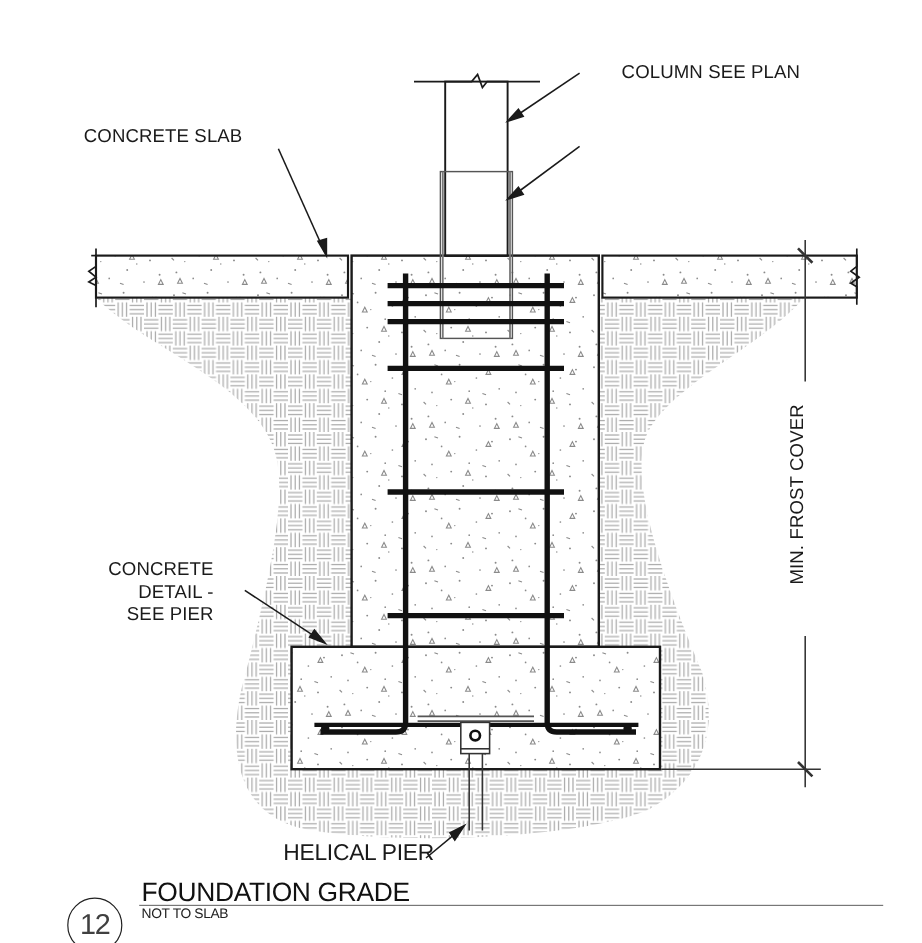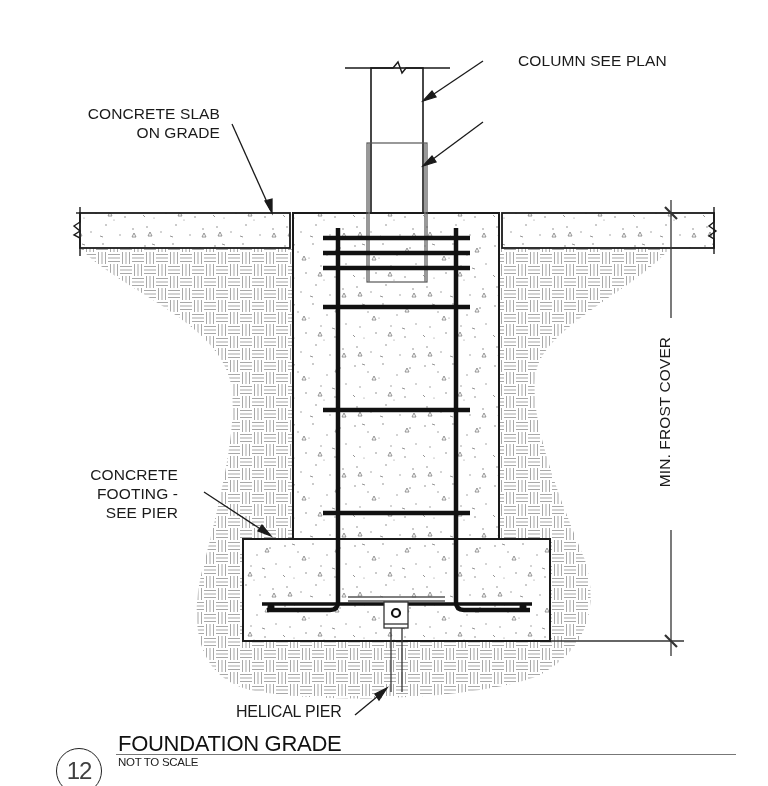--- a/index.html
+++ b/index.html
@@ -4,23 +4,23 @@
   <style>
     html, body { margin: 0; padding: 0; background: #ffffff; }
     body { width: 768px; height: 786px; position: relative; overflow: hidden;
            font-family: "Liberation Sans", sans-serif; color: #1a1a1a; }
     svg#drawing { position: absolute; left: 0; top: 0; }
     .lbl { position: absolute; font-family: "Liberation Sans", sans-serif; font-size: 15.5px;
            line-height: 19px; color: #1a1a1a; letter-spacing: 0.1px; white-space: nowrap; }
     .lbl.right { text-align: right; }
     .lbl.center { text-align: center; }
     #lbl-column { left: 494px; top: 51px; margin-left: 24px; }
-    #lbl-slab { left: 60px; top: 104px; width: 160px; }
+    #lbl-slab { left: 42px; top: 104px; width: 160px; }
     #lbl-footing { left: 64px; top: 465px; width: 114px; }
-    #lbl-pier { left: 236px; top: 702px; font-size: 16px; letter-spacing: -0.2px; }
+    #lbl-pier { left: 236px; top: 702px; font-size: 19px; letter-spacing: -0.2px; }
     #lbl-frost { left: 673px; top: 412px; transform-origin: 0 0; transform: translate(-18px, 0) rotate(-90deg) translate(-85px, 0);
                  width: 170px; }
     .detail-num { position: absolute; left: 56px; top: 748px; width: 46px; height: 46px;
                   border: 1.5px solid #222; border-radius: 50%; box-sizing: border-box;
                   display: flex; align-items: center; justify-content: center;
                   font-size: 24px; letter-spacing: -1px; color: #404040; }
     .detail-title { position: absolute; left: 118px; top: 731px; font-size: 22px; letter-spacing: -0.3px; color: #111; }
     .detail-scale { position: absolute; left: 118px; top: 756px; font-size: 11.5px; letter-spacing: -0.3px; color: #222; }
     .title-rule { position: absolute; left: 116px; top: 754px; width: 620px; height: 0; border-top: 1.5px solid #777; }
   </style>
@@ -182,31 +182,30 @@
 
     <line x1="355" y1="715" x2="384" y2="691"></line>
     <path d="M387 688 L379 700 L375 694 Z"></path>
   </g>
 </svg>
 
 <div class="lbl" id="lbl-column">COLUMN SEE PLAN</div>
 
 <div class="lbl right" id="lbl-slab">
   <div>CONCRETE SLAB</div>
-  <div>ON GRADE</div>
 </div>
 
 <div class="lbl right" id="lbl-footing">
   <div>CONCRETE</div>
-  <div>FOOTING -</div>
+  <div>DETAIL -</div>
   <div>SEE PIER</div>
 </div>
 
 <div class="lbl" id="lbl-pier">HELICAL PIER</div>
 
 <div class="lbl center" id="lbl-frost">MIN. FROST COVER</div>
 
 <div class="detail-num">
   <span>12</span>
 </div>
 <div class="detail-title">FOUNDATION GRADE</div>
 <div class="title-rule"></div>
-<div class="detail-scale">NOT TO SCALE</div>
+<div class="detail-scale">NOT TO SLAB</div>
 
 </body></html>

